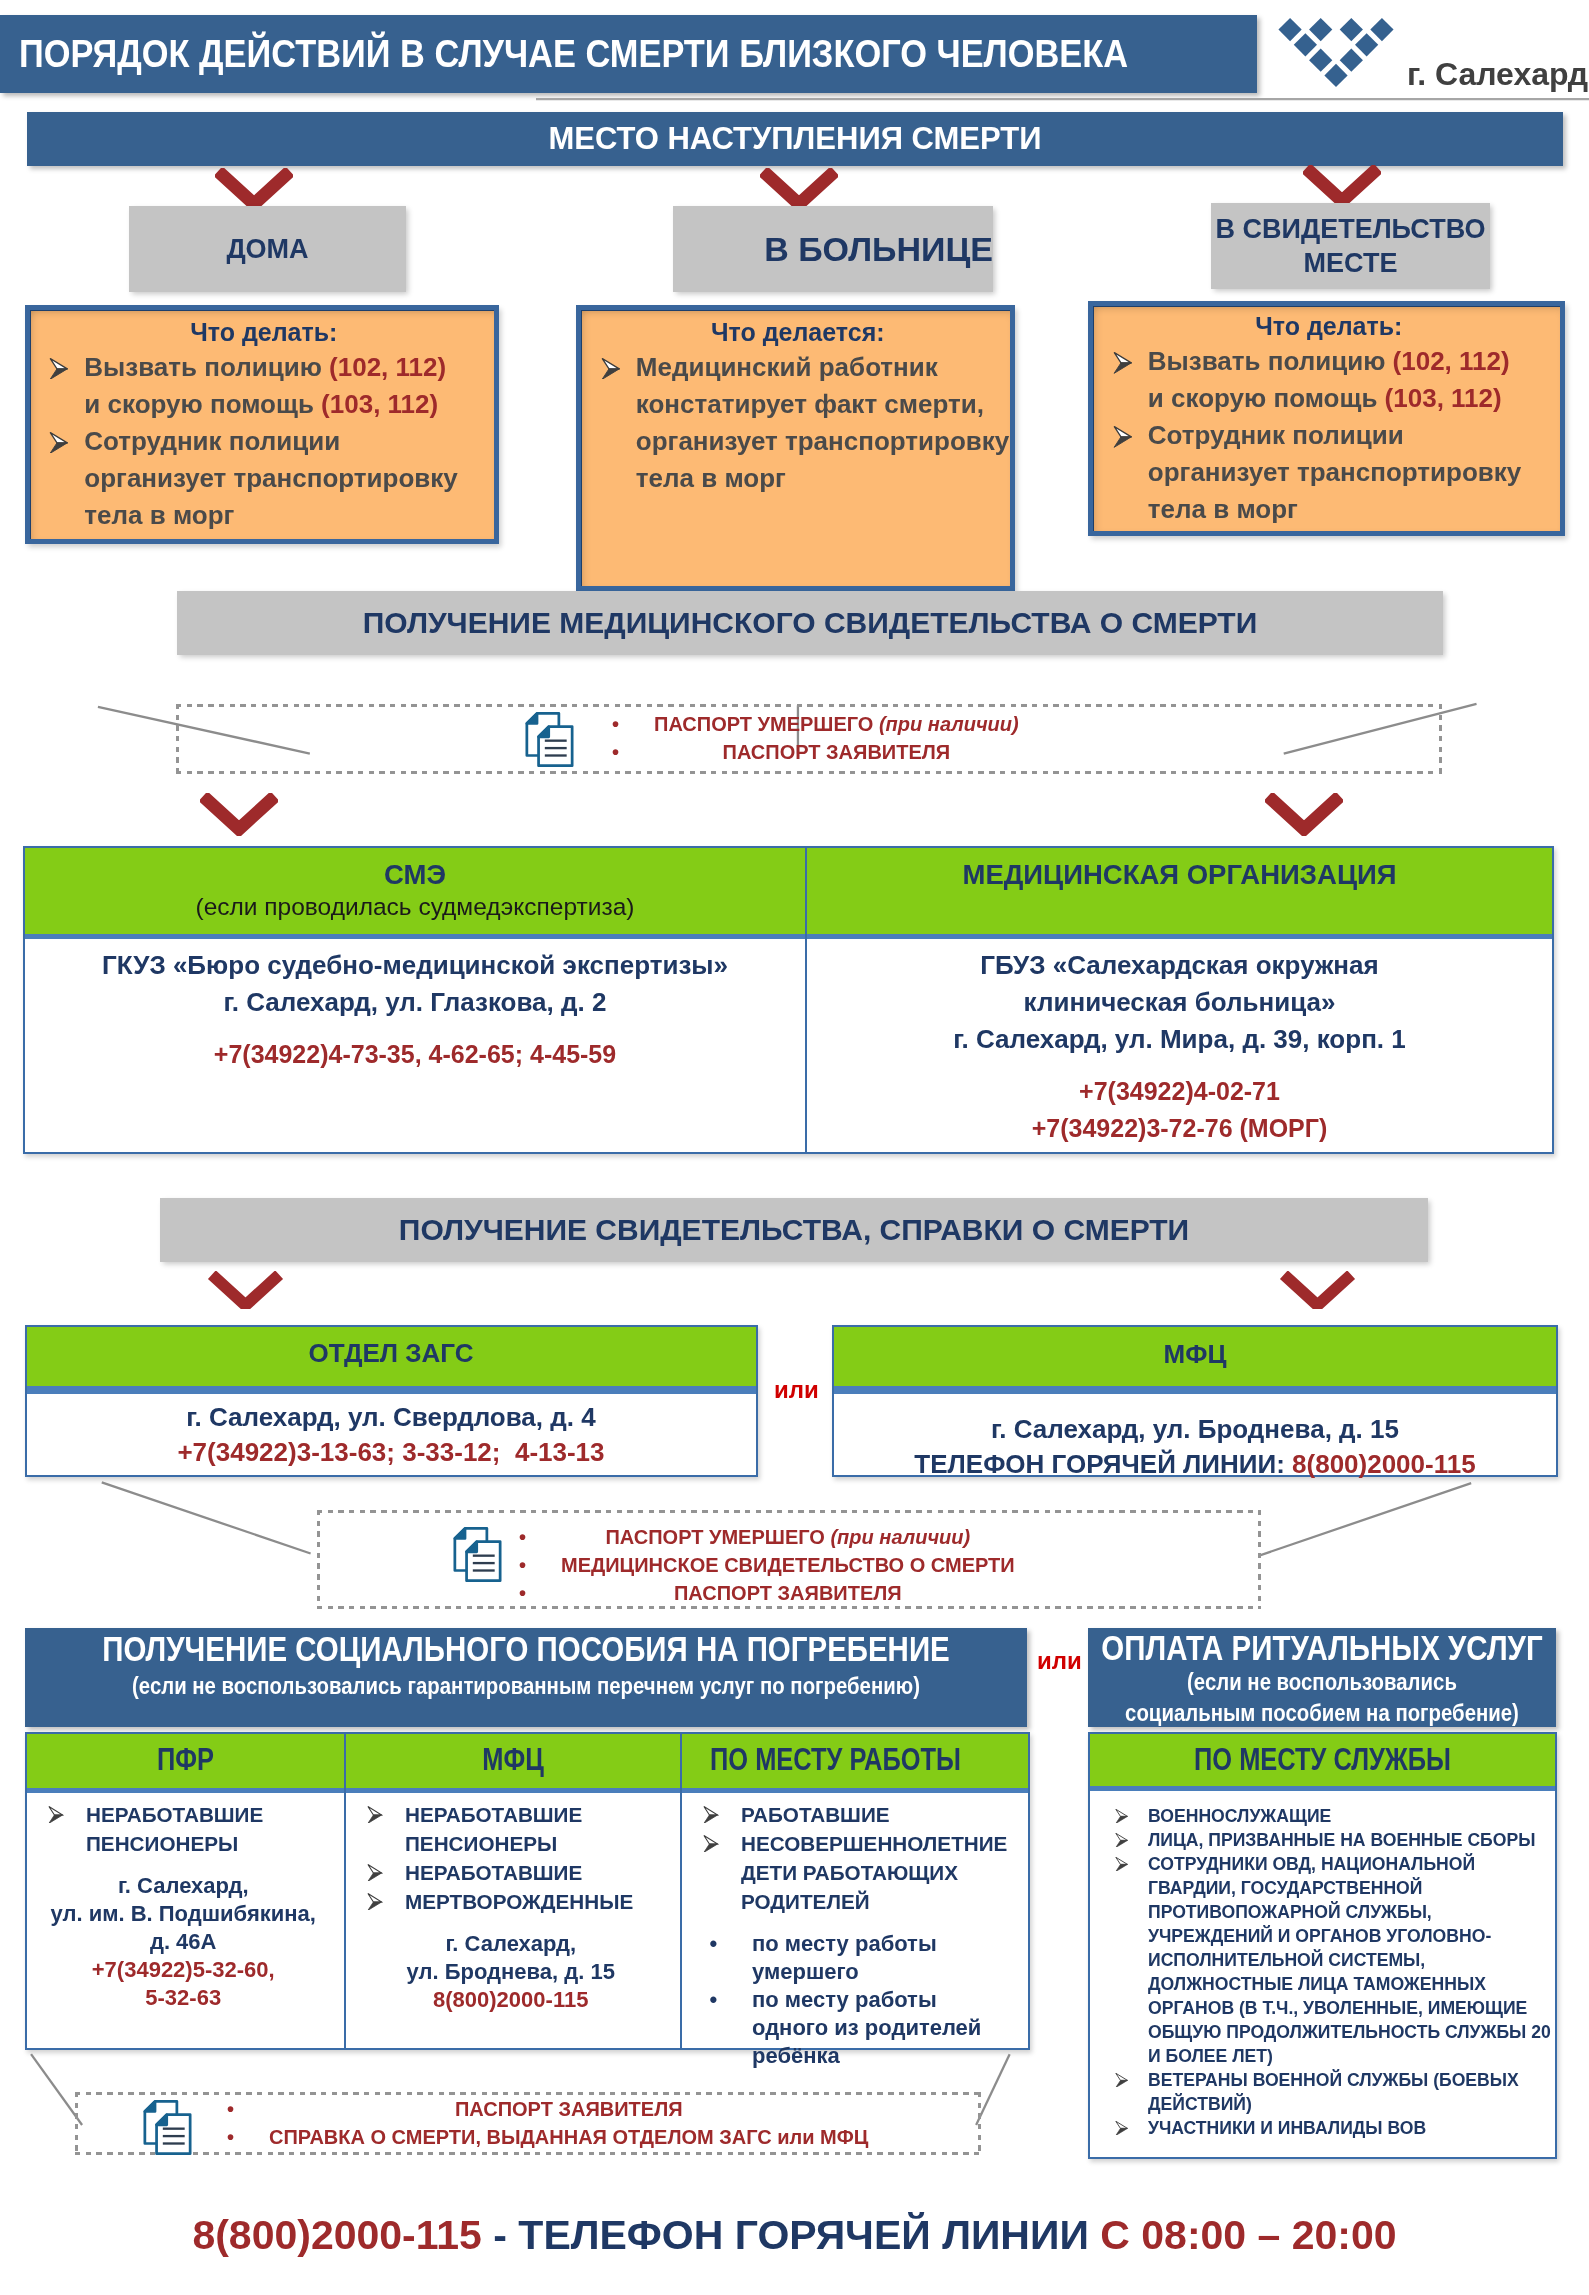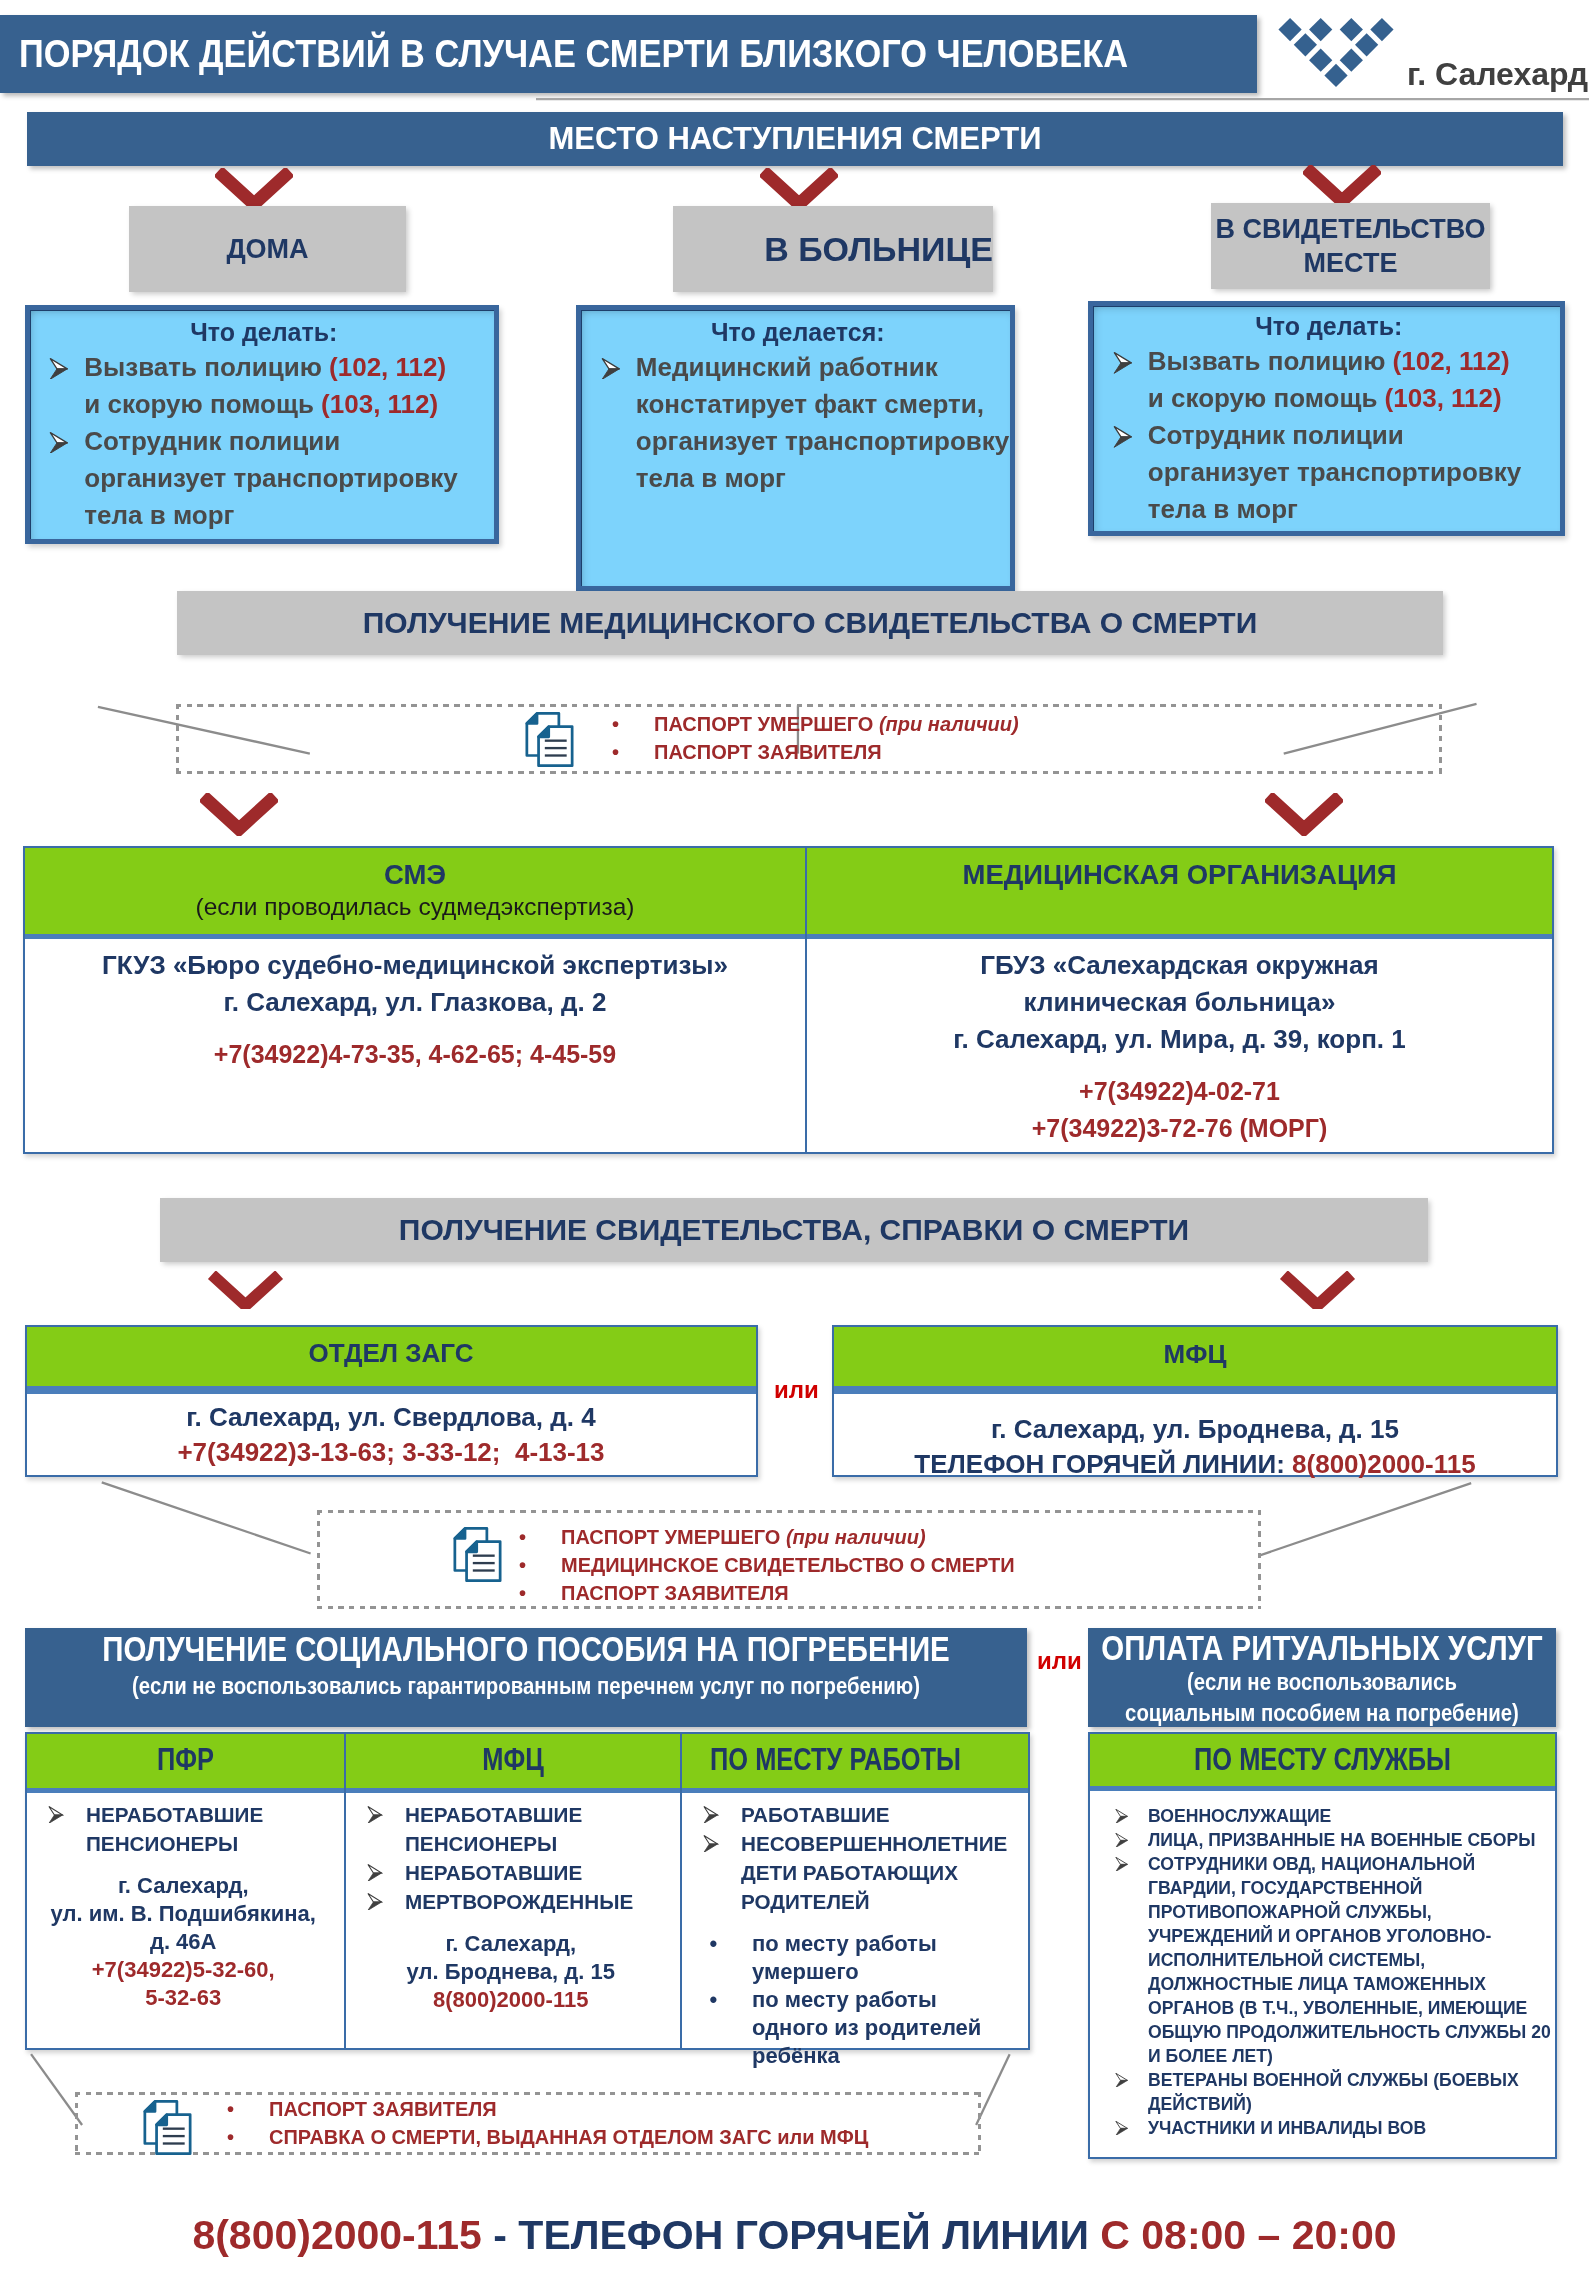--- a/index.html
+++ b/index.html
@@ -19,21 +19,21 @@
          background:linear-gradient(to bottom,#a6a6a6 0 1.5px,#e9e9e9 1.5px 3.1px);}
   #logo{left:1274px;top:13.8px;width:124px;height:77px;}
   #city{left:1407px;top:56px;color:#404040;font-size:32px;font-weight:bold;white-space:nowrap;}
 
   
   .blue-bar{background:#37618f;color:#fff;font-weight:bold;
             box-shadow:3.1px 3.1px 4.6px rgba(0,0,0,.25);}
   .gray-bar{background:#c4c4c4;color:#1f3864;font-weight:bold;
             box-shadow:3.1px 3.1px 5.4px rgba(0,0,0,.22);}
   .chev{position:absolute;}
-  .wbox{background:#7dd3fc;border:5.4px solid #39669d;box-shadow:3.1px 3.8px 5.4px rgba(0,0,0,.2);}
+  .wbox{background:#fdba74;border:5.4px solid #39669d;box-shadow:3.1px 3.8px 5.4px rgba(0,0,0,.2);}
   .wbox::before{content:"";position:absolute;left:0;top:0;right:0;bottom:0;
                 pointer-events:none;border-top:0.8px solid #1d3f6b;border-left:0.8px solid #1d3f6b;
                 box-shadow:inset 0 6.1px 9.2px -6.1px rgba(0,0,0,.22),
                            inset 6.1px 0 9.2px -6.1px rgba(0,0,0,.18);}
   .dashbox{background:
       repeating-linear-gradient(to right,#949494 0 5.4px,transparent 5.4px 10.7px) left top/100% 3.1px no-repeat,
       repeating-linear-gradient(to right,#949494 0 5.4px,transparent 5.4px 10.7px) left bottom/100% 3.1px no-repeat,
       repeating-linear-gradient(to bottom,#949494 0 5.4px,transparent 5.4px 10.7px) left top/3.1px 100% no-repeat,
       repeating-linear-gradient(to bottom,#949494 0 5.4px,transparent 5.4px 10.7px) right top/3.1px 100% no-repeat;}
 
@@ -76,21 +76,21 @@
   .bl{display:flex;align-items:flex-start;font-size:26px;font-weight:bold;line-height:37px;}
   .bl .arrowglyph{width:41px;flex:0 0 41px;}
   .bl .bt{flex:1;}
   svg.wdarrow{display:block;width:19px;height:21.4px;margin:9.2px 0 0 6.1px;}
 
   
   #med-banner{left:177px;top:591px;width:1266px;height:64px;line-height:64px;font-size:30px;}
   #med-docs{left:176px;top:704px;width:1266px;height:70px;}
   #med-docs .docicon{left:348px;top:6.9px;width:51px;height:57px;}
   .docsvg{width:100%;height:100%;display:block;}
-  .doclist{position:absolute;margin:0;padding:0;list-style:none;}
+  .doclist{position:absolute;margin:0;padding:0;list-style:none;text-align:center;}
   #med-docs .doclist{left:436px;top:6.1px;}
   .doclist li{position:relative;padding-left:42px;white-space:nowrap;}
   .doclist li::before{content:"\2022";position:absolute;left:0;top:0;font-size:20px;line-height:inherit;}
   .doclist .dnote{font-style:italic;}
 
   #med-table{left:23px;top:846px;width:1531px;height:308px;}
   #mt-h1{left:0;top:0;width:780px;height:86px;padding-top:10.7px;}
   #mt-h2{left:782px;top:0;right:0;height:86px;padding-top:10.7px;}
   .th-title{font-size:27.5px;line-height:32px;}
   .th-sub{font-size:24.5px;font-weight:normal;line-height:31px;color:#1a1a1a;}

